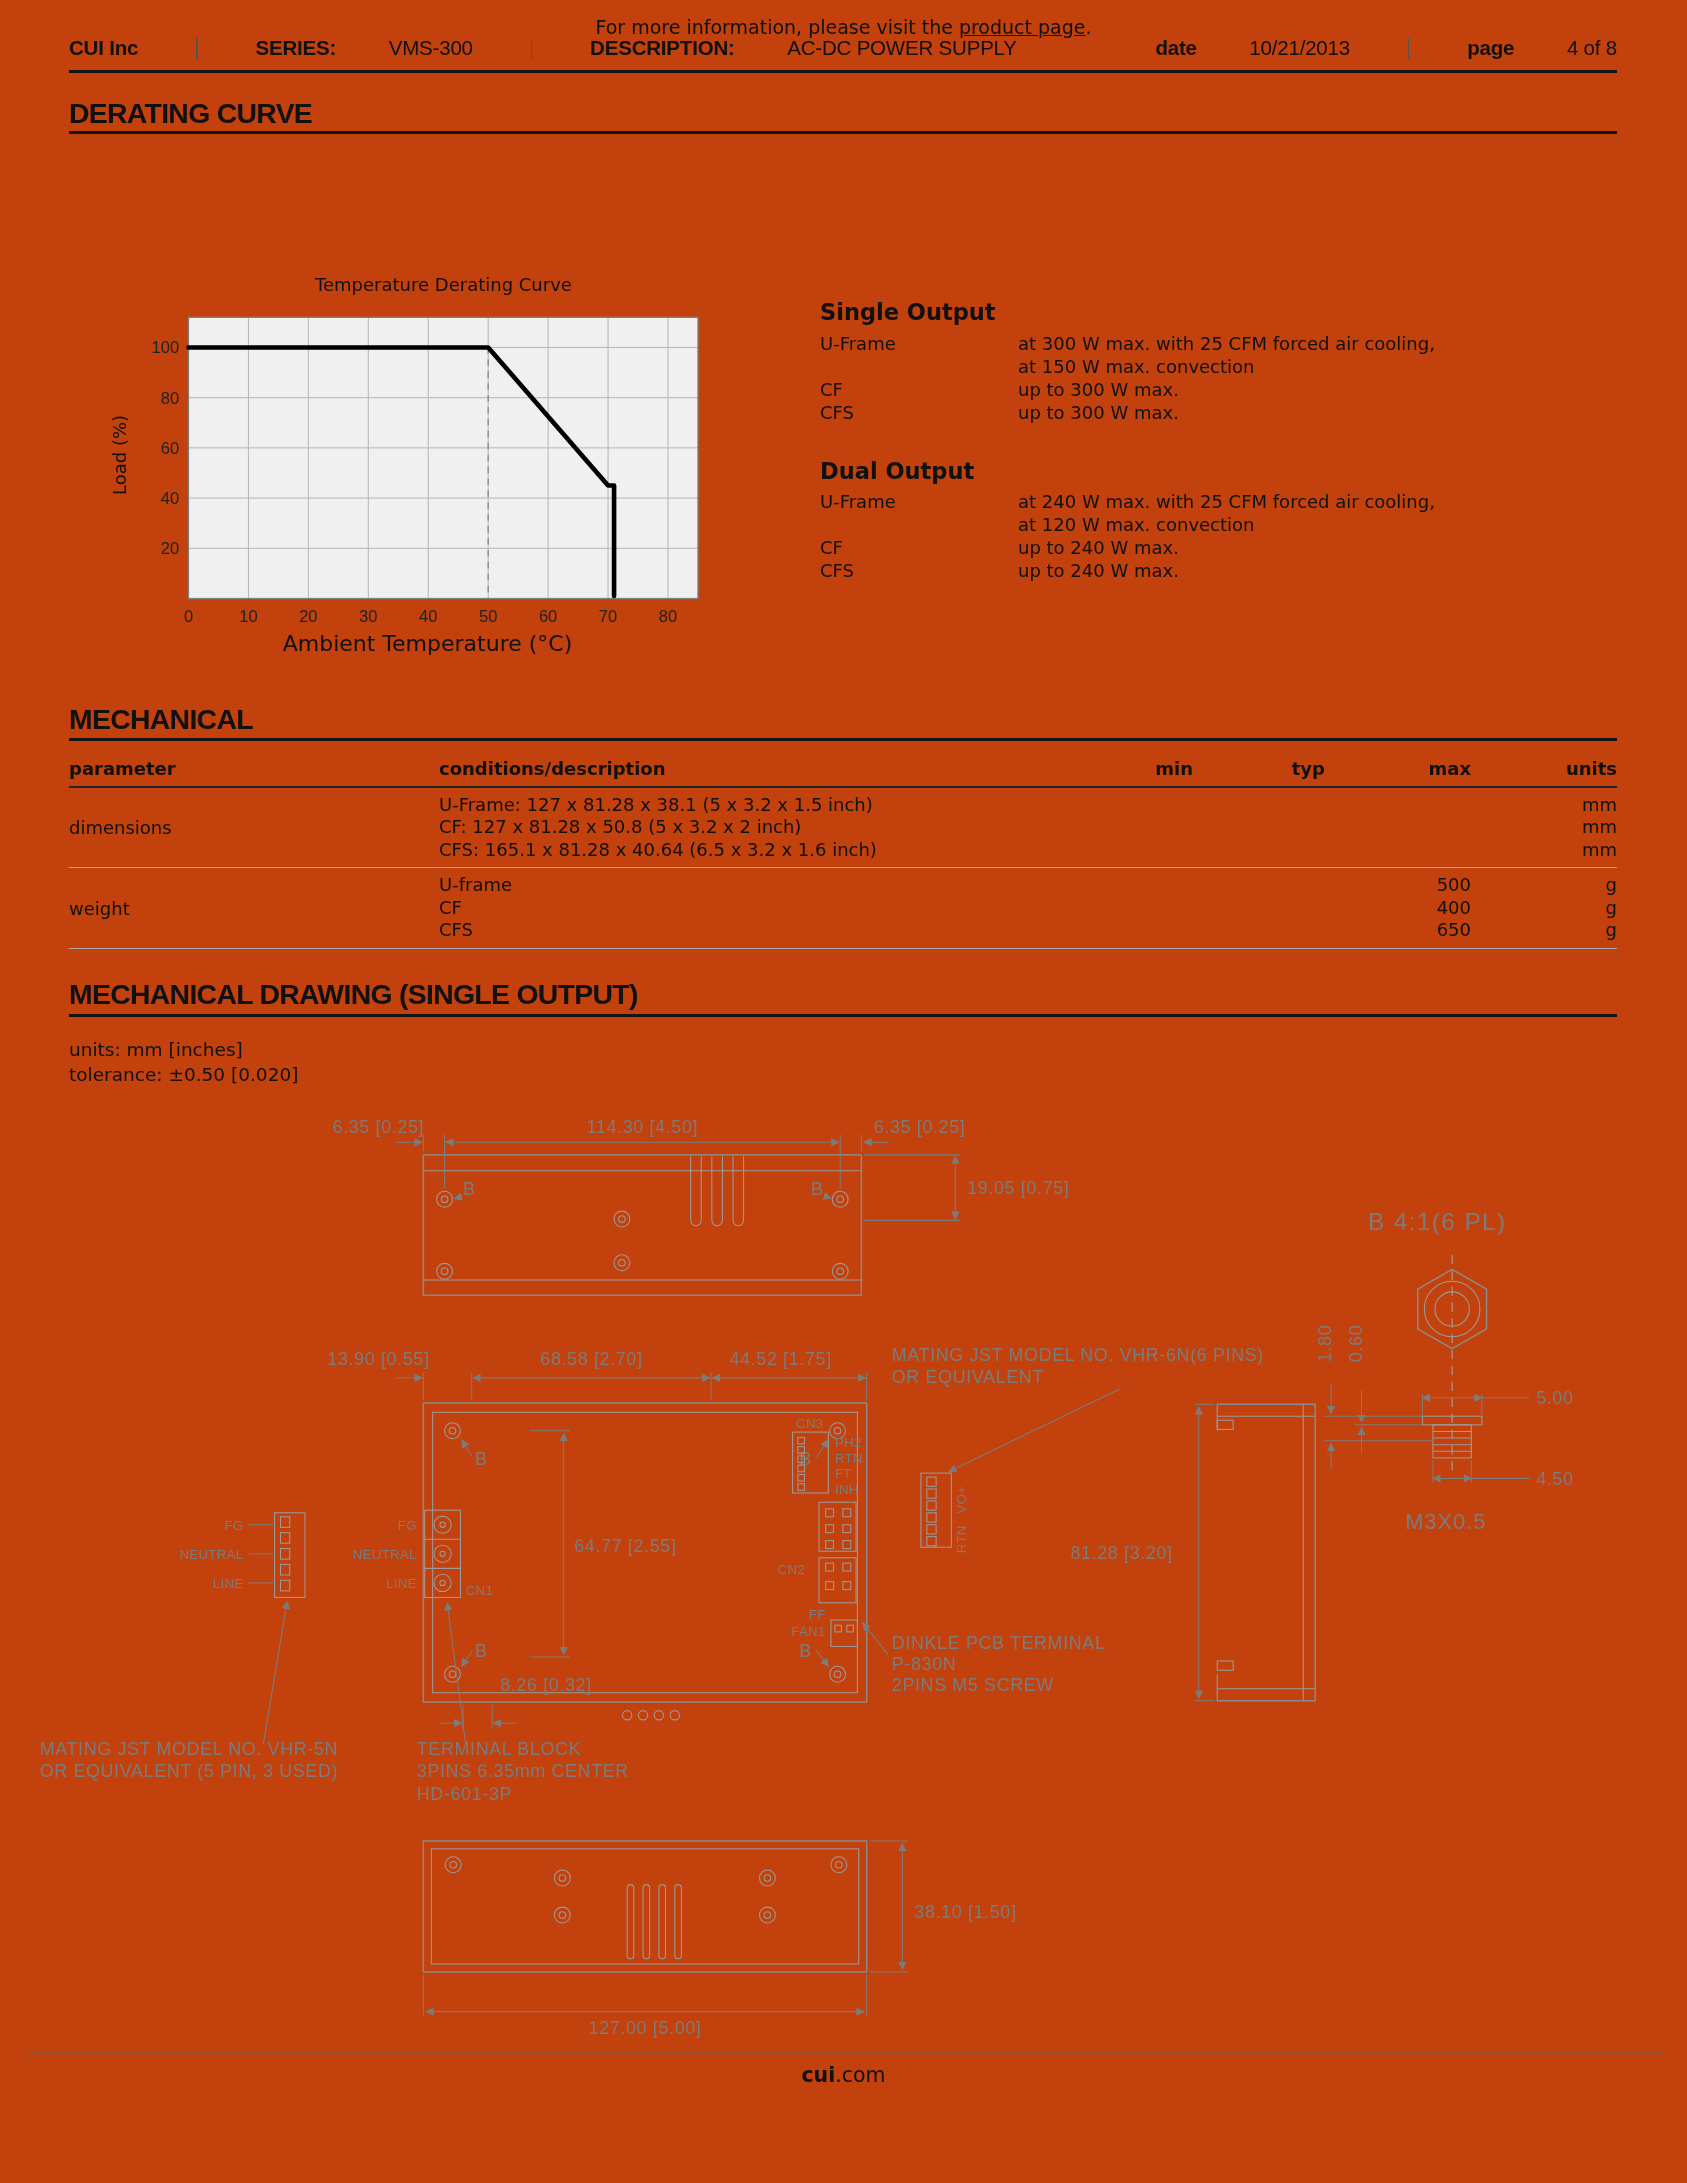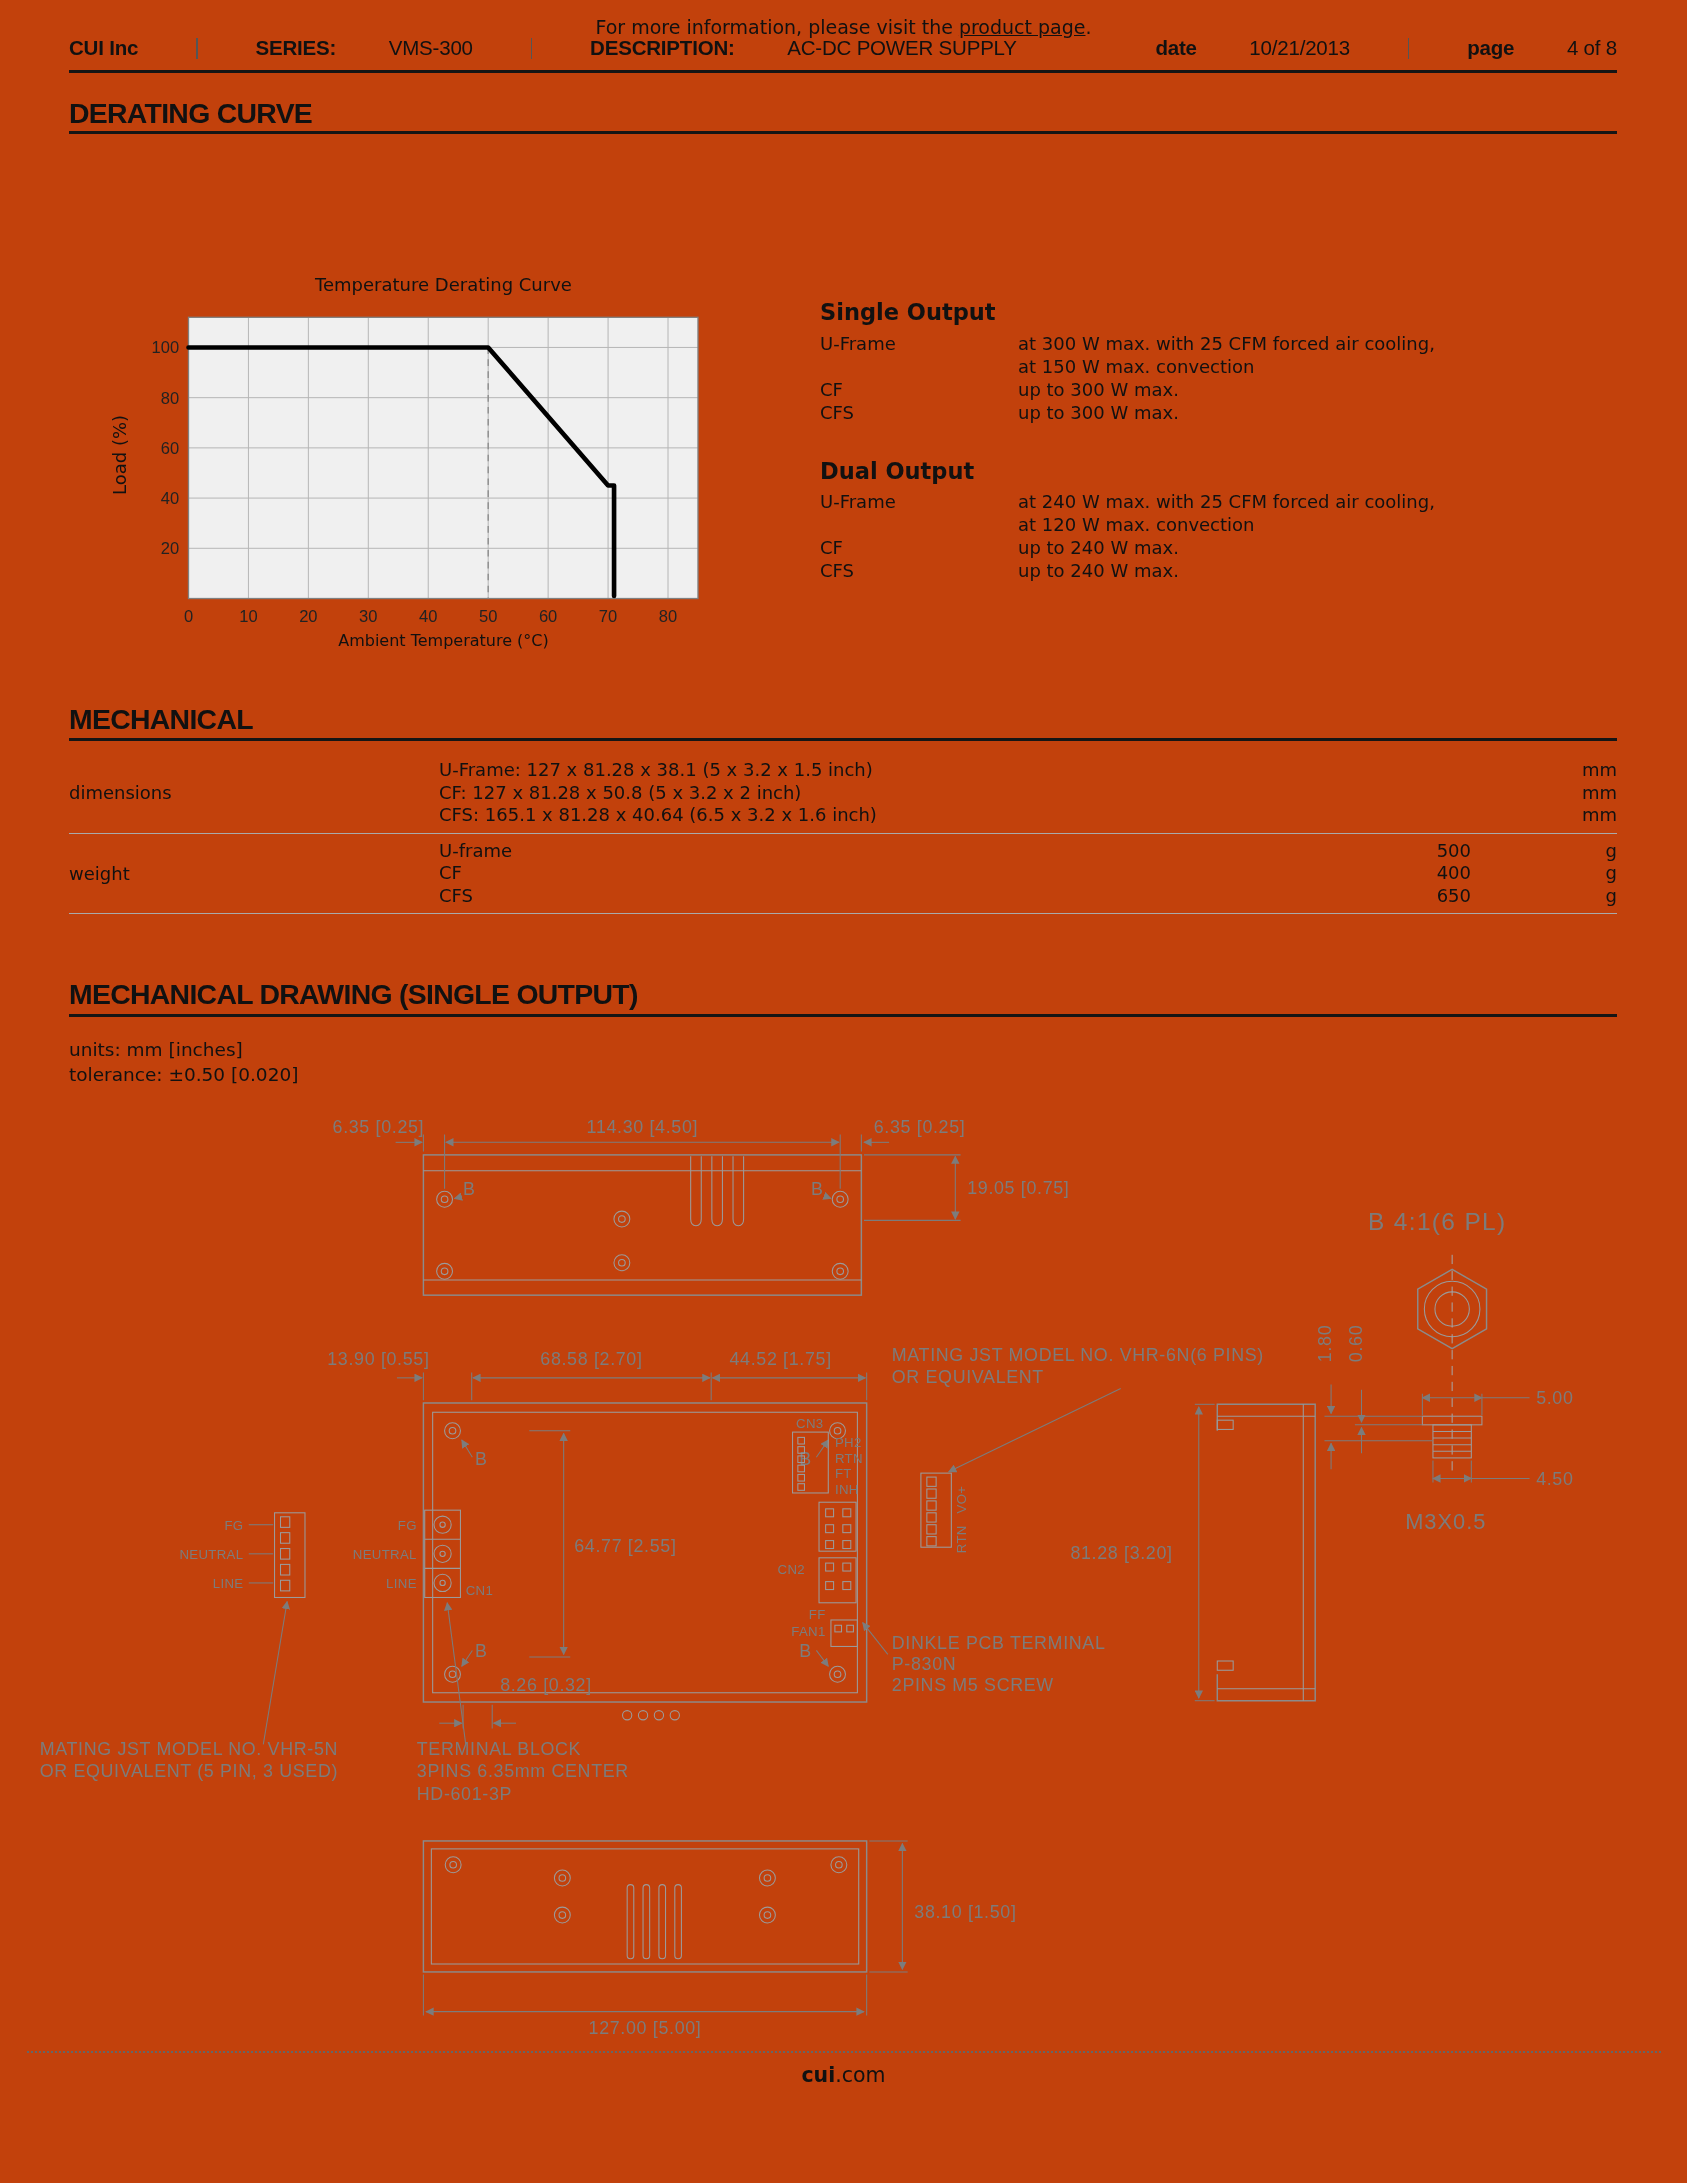--- a/index.html
+++ b/index.html
@@ -10,21 +10,21 @@
   .top-note{top:16px;left:0;width:100%;text-align:center;font-size:19px;}
   .top-note a{color:#111;}
   .doc-header{top:36px;left:69px;width:1548px;display:flex;justify-content:space-between;align-items:center;font-family:"Liberation Sans",sans-serif;font-size:20.5px;letter-spacing:-0.2px;}
   .dh-left,.dh-right{display:flex;align-items:center;gap:46px;}
   .sep{width:1.3px;height:21px;background:#555;margin:0 12px;}
   .v{margin-left:6.6px;}
   .header-rule{top:70px;left:69px;width:1548px;height:2.6px;background:#151515;}
   .section-title{position:absolute;left:69px;font-family:"Liberation Sans",sans-serif;font-weight:bold;font-size:28.4px;letter-spacing:-0.7px;}
   .section-rule{position:absolute;left:69px;width:1548px;height:2.6px;background:#151515;}
   .chart-title{top:274px;left:189px;width:509px;text-align:center;font-size:18px;}
-  .chart-xlabel{top:631px;left:189px;width:509px;text-align:center;font-size:16px;}
+  .chart-xlabel{top:631px;left:173px;width:509px;text-align:center;font-size:22px;}
   .chart-ylabel{top:495px;left:109px;font-size:18px;transform:rotate(-90deg);transform-origin:0 0;white-space:nowrap;}
   .outputs{top:299px;left:820px;width:814px;}
   .out-title{font-size:22.5px;font-weight:bold;margin-bottom:6.6px;}
   .out-row{display:flex;font-size:18px;line-height:23px;}
   .out-name{width:198px;flex:none;}
   .out-desc{flex:1;}
   .out-block.dual{margin-top:34px;}
   .mtable{top:753px;left:69px;width:1548px;font-size:18px;}
   .mhead{display:flex;font-weight:bold;padding:5.3px 0 6.6px 0;border-bottom:2px solid #222;}
   .mrow{display:flex;padding:6px 0;border-bottom:1.3px solid #aaa;}
@@ -157,20 +157,28 @@
         <span class="out-name">CFS</span>
         <span class="out-desc">up to 240 W max.</span>
       </div>
     </div>
   </div>
 
   <div class="section-title" style="top:703px;">MECHANICAL</div>
   <div class="section-rule" style="top:738px;"></div>
 
   <div class="abs mtable">
+    <div class="mhead">
+      <span class="c-param">parameter</span>
+      <span class="c-desc">conditions/description</span>
+      <span class="c-min">min</span>
+      <span class="c-typ">typ</span>
+      <span class="c-max">max</span>
+      <span class="c-units">units</span>
+    </div>
     <div class="mrow">
       <div class="c-param pcell">dimensions</div>
       <div class="glines">
         <div class="gline">
           <span class="c-desc">U-Frame: 127 x 81.28 x 38.1 (5 x 3.2 x 1.5 inch)</span>
           <span class="c-min"></span>
           <span class="c-typ"></span>
           <span class="c-max"></span>
           <span class="c-units">mm</span>
         </div>

